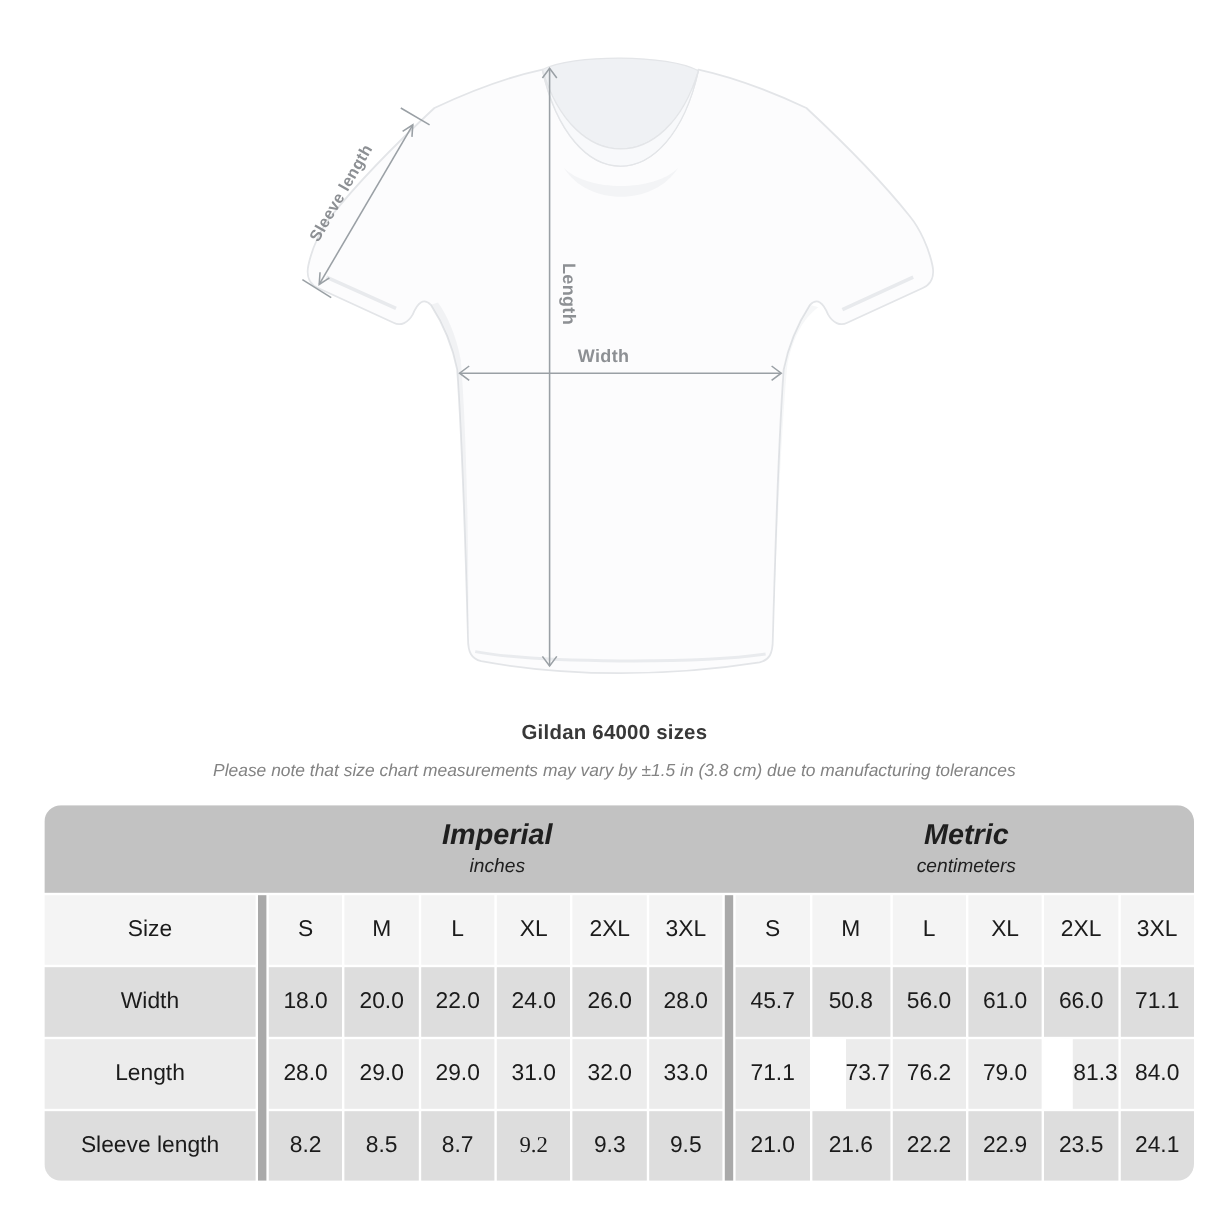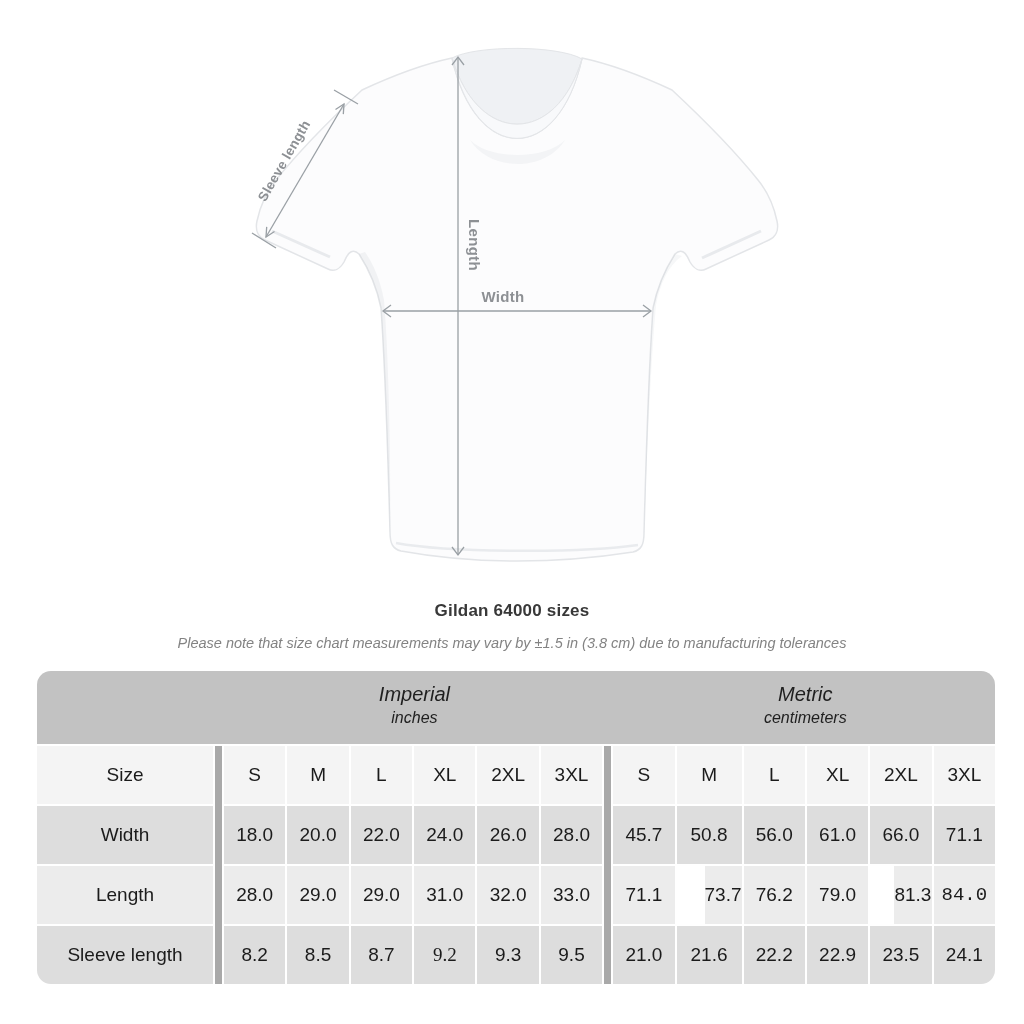--- a/index.html
+++ b/index.html
@@ -26,21 +26,21 @@
     border-radius:14px;overflow:hidden;background:#ffffff;
     display:grid;gap:2px;
     grid-template-columns:176px 7px repeat(6,1fr) 7px repeat(6,1fr);
     grid-template-rows:73px repeat(4,58px);
   }
   .band{grid-column:1/-1;grid-row:1;background:var(--c-header_band);position:relative}
   .group{position:absolute;top:11px;transform:translateX(-50%);text-align:center;
          color:#1f1f1f;font-style:italic;white-space:nowrap}
   .group-imperial{left:39.4%}
   .group-metric{left:80.2%}
-  .g-label{font-size:20px;font-weight:normal;line-height:1.2}
+  .g-label{font-size:24px;font-weight:bold;line-height:1.2}
   .g-unit{font-size:16px;margin-top:3px}
   .divider{background:var(--c-divider)}
   .cell{display:flex;align-items:center;justify-content:center;
         font-size:19px;color:var(--c-cell_text);white-space:nowrap}
   .r0{background:var(--c-row_light)}
   .r1,.r3{background:var(--c-row_alt_dark)}
   .r2{background:var(--c-row_mid)}
   .dim-label{fill:var(--c-dimension_label);font-weight:bold;letter-spacing:.3px}
   .dim-stroke{stroke:var(--c-dimension_line);fill:none;stroke-width:1.3}
 </style>
@@ -159,21 +159,21 @@
     <div class="cell r2" style="grid-area: 4 / 4;">29.0</div>
     <div class="cell r2" style="grid-area: 4 / 5;">29.0</div>
     <div class="cell r2" style="grid-area: 4 / 6;">31.0</div>
     <div class="cell r2" style="grid-area: 4 / 7;">32.0</div>
     <div class="cell r2" style="grid-area: 4 / 8;">33.0</div>
     <div class="cell r2" style="grid-area: 4 / 10;">71.1</div>
     <div class="cell r2" style="grid-area: 4 / 11; margin-left: 28px;">73.7</div>
     <div class="cell r2" style="grid-area: 4 / 12;">76.2</div>
     <div class="cell r2" style="grid-area: 4 / 13;">79.0</div>
     <div class="cell r2" style="grid-area: 4 / 14; margin-left: 24px;">81.3</div>
-    <div class="cell r2" style="grid-area: 4 / 15; font-family: Liberation Mono, monospace;">84.0</div>
+    <div class="cell r2" style="grid-area: 4 / 15;">84.0</div>
     <div class="cell r3" style="grid-area: 5 / 1;">Sleeve length</div>
     <div class="cell r3" style="grid-area: 5 / 3;">8.2</div>
     <div class="cell r3" style="grid-area: 5 / 4;">8.5</div>
     <div class="cell r3" style="grid-area: 5 / 5;">8.7</div>
     <div class="cell r3" style="grid-area: 5 / 6; font-family: Liberation Serif, serif;">9.2</div>
     <div class="cell r3" style="grid-area: 5 / 7;">9.3</div>
     <div class="cell r3" style="grid-area: 5 / 8;">9.5</div>
     <div class="cell r3" style="grid-area: 5 / 10;">21.0</div>
     <div class="cell r3" style="grid-area: 5 / 11;">21.6</div>
     <div class="cell r3" style="grid-area: 5 / 12;">22.2</div>

